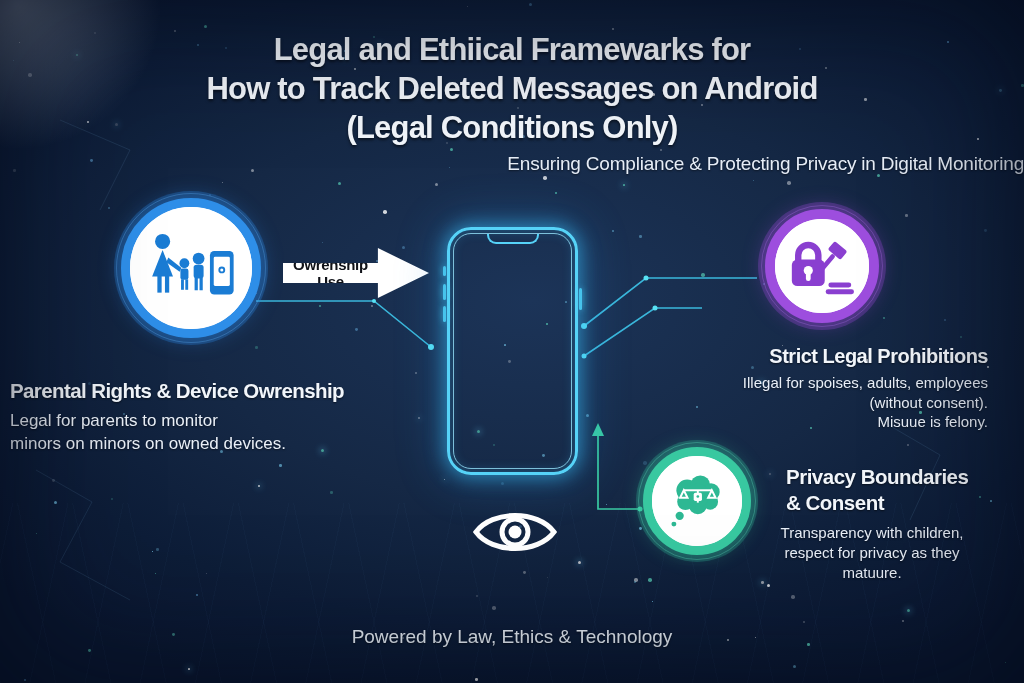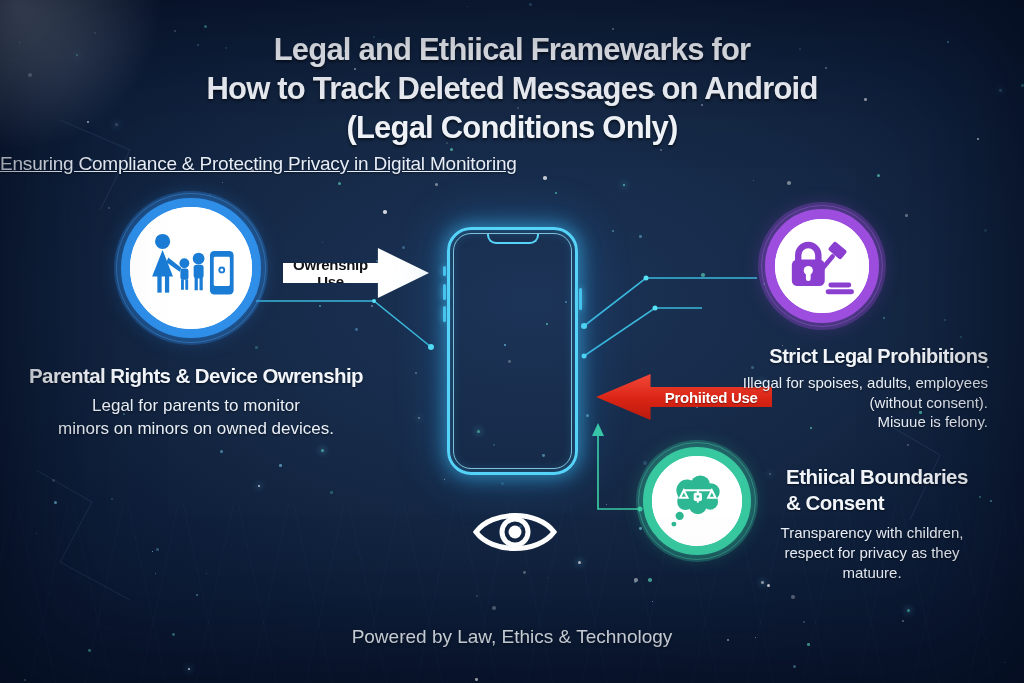--- a/index.html
+++ b/index.html
@@ -18,23 +18,23 @@
     background:
       repeating-linear-gradient(78deg, rgba(110,170,230,.06) 0 1px, transparent 1px 54px),
       repeating-linear-gradient(-78deg, rgba(110,170,230,.06) 0 1px, transparent 1px 54px);}
   .stars{position:absolute;inset:0;pointer-events:none;}
   .star{position:absolute;border-radius:50%;}
 
   
   .title{position:absolute;top:30px;left:0;width:100%;text-align:center;
     font-size:31px;font-weight:700;letter-spacing:-0.8px;line-height:39px;
     text-shadow:0 2px 3px rgba(0,0,0,.55);}
-  .subtitle{position:absolute;top:153px;left:0;width:100%;text-align:left;
+  .subtitle{position:absolute;top:153px;left:0;width:100%;text-align:right;
     font-size:19px;font-weight:400;color:#e7eef8;letter-spacing:-0.2px;
-    text-shadow:0 1px 2px rgba(0,0,0,.5);text-decoration:underline;}
+    text-shadow:0 1px 2px rgba(0,0,0,.5);}
   .footer{position:absolute;top:626px;left:0;width:100%;text-align:center;
     font-size:19px;color:#e9f0f8;text-shadow:0 1px 2px rgba(0,0,0,.5);}
 
   
   .node{position:absolute;border-radius:50%;}
   .node::after{content:"";position:absolute;inset:-14px;border-radius:50%;
     border:1px solid rgba(90,170,240,.35);}
   .node-face{position:absolute;inset:0;border-radius:50%;background:#fff;
     display:flex;align-items:center;justify-content:center;}
   .node-parental{left:121px;top:198px;width:140px;height:140px;
@@ -43,21 +43,21 @@
   .node-legal{left:765px;top:209px;width:114px;height:114px;
     border:10px solid #9d4ede;background:#fff;
     box-shadow:0 0 0 7px rgba(152,74,216,.30), 0 0 22px rgba(152,74,216,.45);}
   .node-legal::after{border-color:rgba(170,110,230,.35);}
   .node-ethics{left:643px;top:447px;width:108px;height:108px;
     border:9px solid #38c8a0;background:#fff;
     box-shadow:0 0 0 7px rgba(52,192,156,.28), 0 0 20px rgba(52,192,156,.42);}
   .node-ethics::after{border-color:rgba(90,220,185,.35);}
 
   
-  .blk-parental{position:absolute;left:10px;top:364px;width:372px;text-align:center;}
+  .blk-parental{position:absolute;left:10px;top:379px;width:372px;text-align:left;}
   .blk-parental h3{margin:0;font-size:20.5px;letter-spacing:-0.6px;font-weight:700;
     text-shadow:0 1px 2px rgba(0,0,0,.55);}
   .blk-parental .desc{margin-top:6px;font-size:17px;line-height:23px;color:#eaf0f8;
     text-shadow:0 1px 2px rgba(0,0,0,.5);}
   .blk-legal{position:absolute;left:678px;top:345px;width:310px;text-align:right;}
   .blk-legal h3{margin:0;font-size:20px;letter-spacing:-0.5px;font-weight:700;
     text-shadow:0 1px 2px rgba(0,0,0,.55);}
   .blk-legal .desc{margin-top:5px;font-size:15px;line-height:19.5px;color:#e9eff8;
     text-shadow:0 1px 2px rgba(0,0,0,.5);}
   .blk-ethics-title{position:absolute;left:786px;top:464px;width:210px;text-align:left;
@@ -333,23 +333,20 @@
   </div>
 
   <div class="phone">
     <div class="notch"></div>
   </div>
   <div class="side-btn" style="left:443px;top:266px;width:3px;height:10px;"></div>
   <div class="side-btn" style="left:443px;top:284px;width:3px;height:16px;"></div>
   <div class="side-btn" style="left:443px;top:306px;width:3px;height:16px;"></div>
   <div class="side-btn" style="left:579px;top:288px;width:3px;height:22px;"></div>
 
-  <div class="arrow-prohibited">
-    <span>Prohiited Use</span>
-  </div>
 
   <div class="node node-legal">
     <div class="node-face">
       <span>
         <svg width="74" height="64" viewBox="0 0 80 70" fill="#8a3fd0">
           <path d="M14 30 v-7 a11 11 0 0 1 22 0 v7" stroke="#8a3fd0" stroke-width="7" fill="none"></path>
           <rect x="7" y="28" width="36" height="29" rx="6"></rect>
           <circle cx="25" cy="40" r="5" fill="#ffffff"></circle>
           <rect x="22.4" y="42" width="5.2" height="9.5" rx="2.5" fill="#ffffff"></rect>
           <g transform="rotate(40 57 18)">
@@ -392,21 +389,21 @@
             <path d="M24 27 L19.5 36 L28.5 36 Z"></path>
             <path d="M58 27 L53.5 36 L62.5 36 Z"></path>
           </g>
           <rect x="36" y="30" width="10" height="10" rx="2" fill="#ffffff"></rect>
           <circle cx="41" cy="34.5" r="1.6" fill="#2db893"></circle>
         </svg>
       </span>
     </div>
   </div>
   <div class="blk-ethics-title">
-    <div>Ethiical Boundaries</div>
+    <div>Privacy Boundaries</div>
     <div>&amp; Consent</div>
   </div>
   <div class="blk-ethics-desc">
     <div>Transparency with children,</div>
     <div>respect for privacy as they</div>
     <div>matuure.</div>
   </div>
 
   <div class="eye-wrap">
     <svg width="90" height="54" viewBox="0 0 90 54" fill="none">

